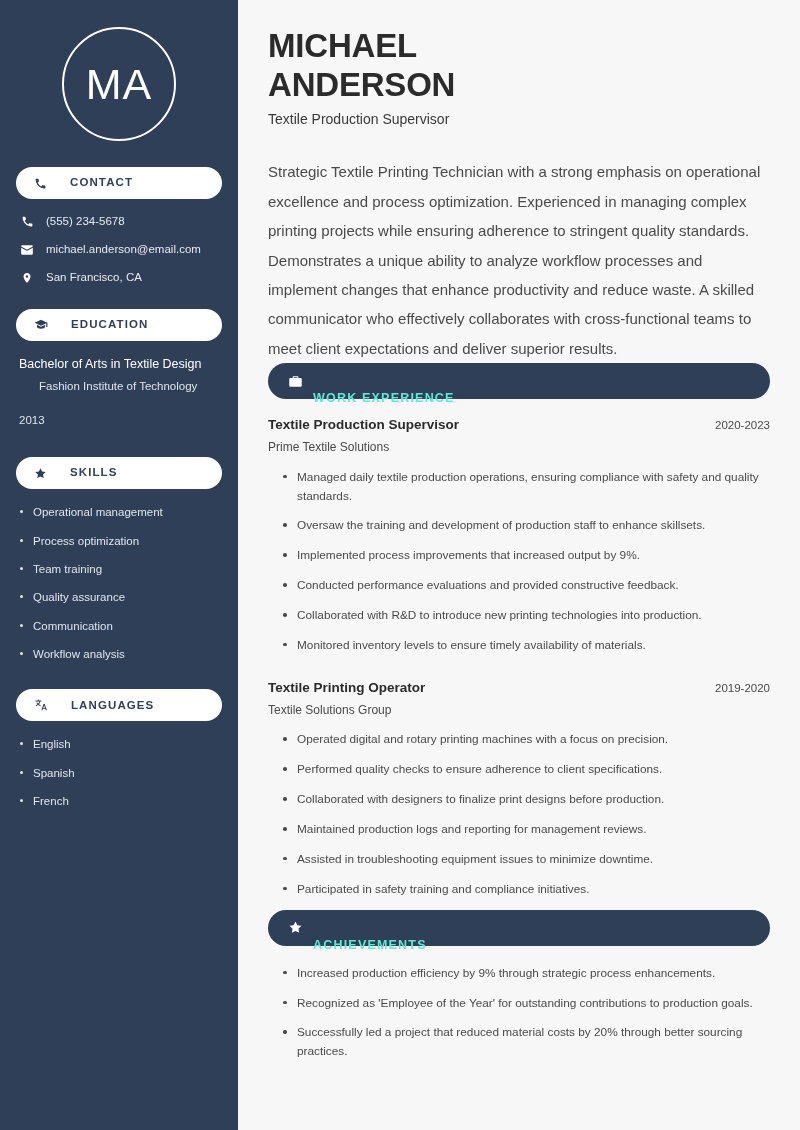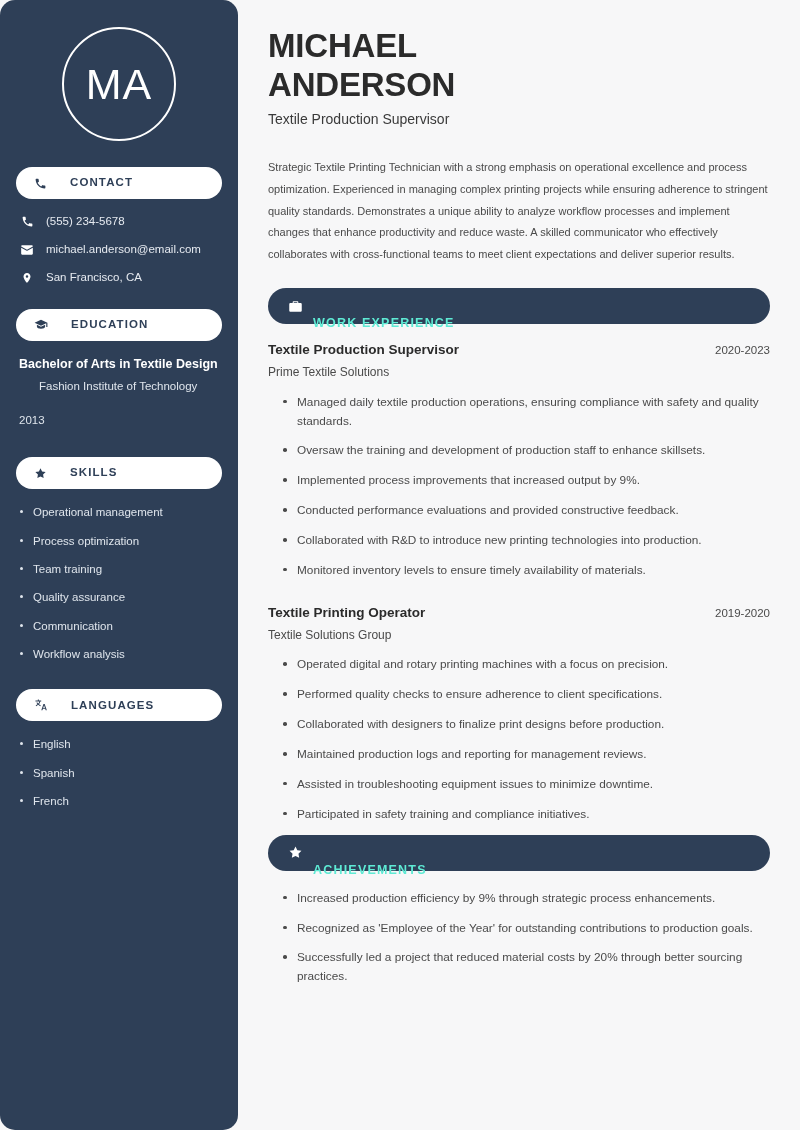--- a/index.html
+++ b/index.html
@@ -22,21 +22,20 @@
   }
 
   
   .sidebar {
     width: 238px;
     min-width: 238px;
     background: #2e3f57;
     color: #ffffff;
     padding: 0 16px;
     position: relative;
-    border-radius: 15px;
   }
 
   .avatar-wrap {
     display: flex;
     justify-content: center;
     padding-top: 27px;
     padding-bottom: 26px;
   }
   .avatar {
     width: 114px;
@@ -87,21 +86,21 @@
     font-size: 11.5px;
     color: #e6eaf0;
     line-height: 1.2;
   }
   .contact-row .ico { width: 16px; display: flex; justify-content: center; }
   .contact-row .ico svg { display: block; }
 
   .edu-block { padding: 0 3px; margin-bottom: 30px; }
   .edu-degree {
     font-size: 12.5px;
-    font-weight: bold;
+    font-weight: normal;
     color: #ffffff;
     margin-bottom: 7px;
     line-height: 1.25;
   }
   .edu-school {
     font-size: 11.5px;
     color: #dfe5ec;
     margin-bottom: 19px;
     line-height: 1.25;
     padding-left: 20px;
@@ -150,24 +149,23 @@
   .name .ln { display: block; }
 
   .job-title {
     font-size: 14px;
     color: #3a3a3a;
     margin-bottom: 29px;
     line-height: 1.3;
   }
 
   .summary {
-    font-size: 11px;
+    font-size: 15px;
     color: #4a4a4a;
     line-height: 1.96;
-    margin-bottom: 23px;
   }
 
   
   .bar {
     background: #2e3f57;
     border-radius: 999px;
     height: 36px;
     display: flex;
     align-items: center;
     gap: 10px;

